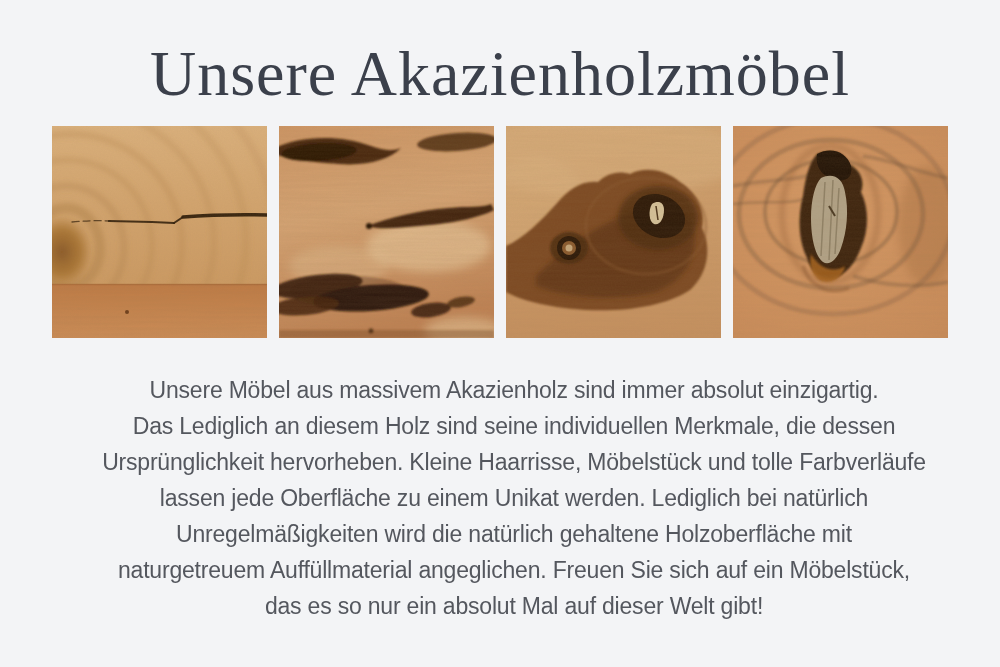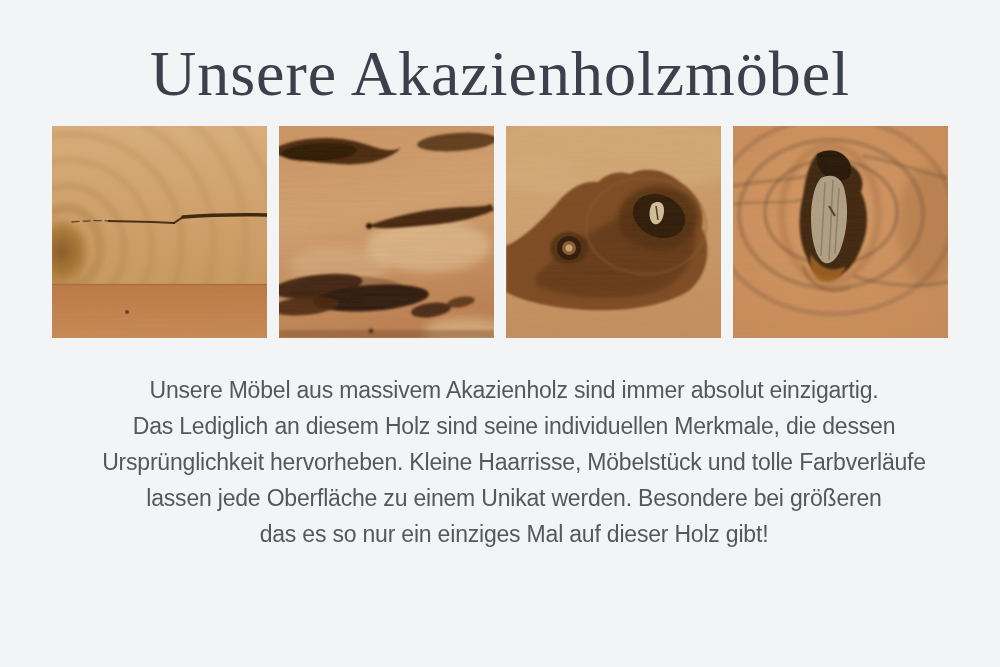--- a/index.html
+++ b/index.html
@@ -217,17 +217,19 @@
         <rect width="215" height="212" filter="url(#speck)" opacity="0.16"></rect>
       </svg>
     </figure>
 
   </div>
 
   <div class="description">
     <div>Unsere Möbel aus massivem Akazienholz sind immer absolut einzigartig.</div>
     <div>Das Lediglich an diesem Holz sind seine individuellen Merkmale, die dessen</div>
     <div>Ursprünglichkeit hervorheben. Kleine Haarrisse, Möbelstück und tolle Farbverläufe</div>
-    <div>lassen jede Oberfläche zu einem Unikat werden. Besondere bei größeren</div>
-    <div>das es so nur ein einziges Mal auf dieser Holz gibt!</div>
+    <div>lassen jede Oberfläche zu einem Unikat werden. Lediglich bei natürlich</div>
+    <div>Unregelmäßigkeiten wird die natürlich gehaltene Holzoberfläche mit</div>
+    <div>naturgetreuem Auffüllmaterial angeglichen. Freuen Sie sich auf ein Möbelstück,</div>
+    <div>das es so nur ein absolut Mal auf dieser Welt gibt!</div>
   </div>
 
 </main>
 
 </body></html>

